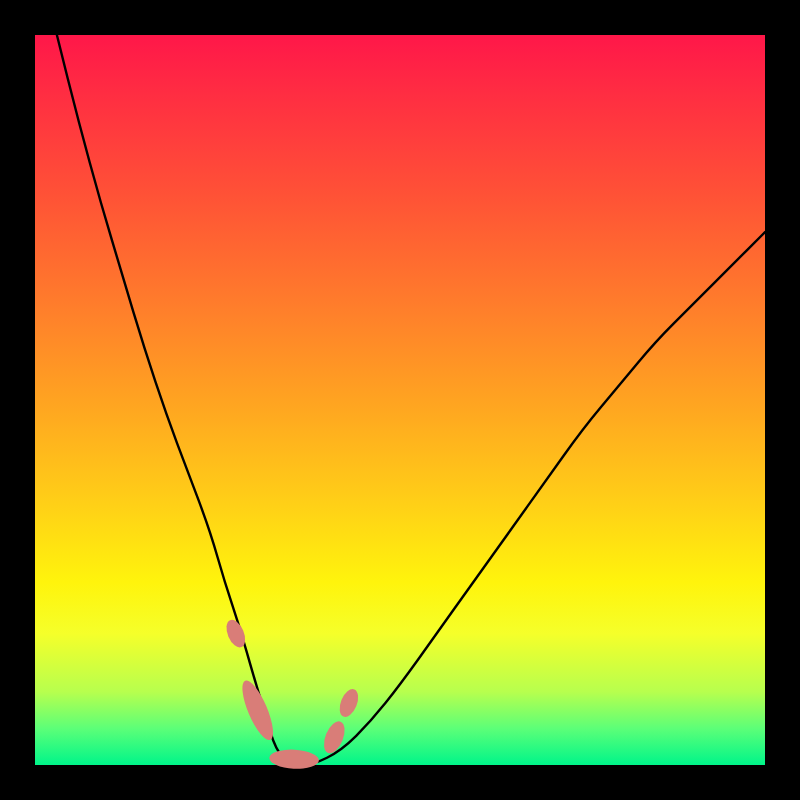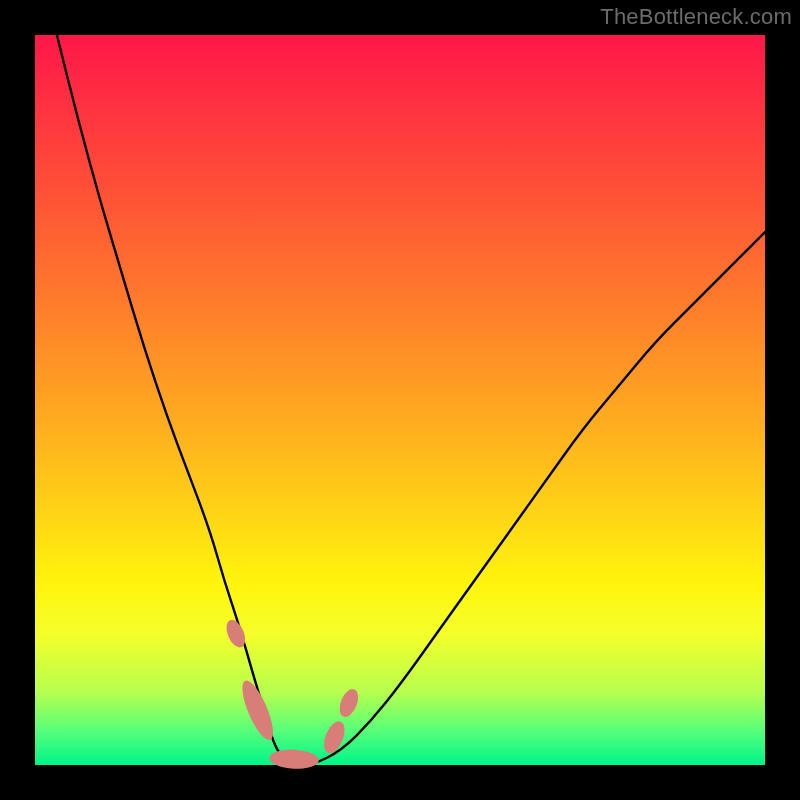--- a/index.html
+++ b/index.html
@@ -65,21 +65,20 @@
     stroke-linejoin: round;
   }
   .blob {
     fill: #d97d78;
   }
 </style>
 </head>
 <body>
 
 <div class="canvas">
-  <div class="watermark">TheBottleneck.com</div>
 
   <div class="plot-area">
     <svg class="overlay" viewBox="0 0 730 730" preserveAspectRatio="none">
       <path id="curve-path" class="curve" d="M 21.9 0.0 Q 21.9 0.0 32.8 43.8 Q 43.8 87.6 54.8 127.8 Q 65.7 167.9 76.7 204.4 Q 87.6 240.9 98.5 277.4 Q 109.5 313.9 120.5 346.8 Q 131.4 379.6 142.3 408.8 Q 153.3 438.0 164.3 467.2 Q 175.2 496.4 182.5 522.0 Q 189.8 547.5 197.1 569.4 Q 204.4 591.3 211.7 616.8 Q 219.0 642.4 224.5 660.6 Q 229.9 678.9 235.4 697.1 Q 240.9 715.4 248.2 722.7 Q 255.5 730.0 266.4 730.0 Q 277.4 730.0 292.0 722.7 Q 306.6 715.4 321.2 700.8 Q 335.8 686.2 350.4 668.0 Q 365.0 649.7 383.3 624.2 Q 401.5 598.6 419.8 573.0 Q 438.0 547.5 456.3 522.0 Q 474.5 496.4 492.8 470.9 Q 511.0 445.3 529.3 419.8 Q 547.5 394.2 565.8 372.3 Q 584.0 350.4 602.3 328.5 Q 620.5 306.6 638.8 288.4 Q 657.0 270.1 675.3 251.8 Q 693.5 233.6 711.8 215.3 T 730.0 197.1"></path>
       <g id="blobs-group">
           <ellipse cx="200.8" cy="598.6" rx="8.0" ry="14.6" class="blob" transform="rotate(-23 200.8 598.6)"></ellipse>
           <ellipse cx="222.7" cy="675.3" rx="9.5" ry="32.1" class="blob" transform="rotate(-23 222.7 675.3)"></ellipse>
           <ellipse cx="259.1" cy="724.2" rx="24.8" ry="9.5" class="blob" transform="rotate(3 259.1 724.2)"></ellipse>
           <ellipse cx="299.3" cy="702.3" rx="8.8" ry="16.8" class="blob" transform="rotate(22 299.3 702.3)"></ellipse>
           <ellipse cx="313.9" cy="668.0" rx="8.0" ry="14.6" class="blob" transform="rotate(22 313.9 668.0)"></ellipse>

